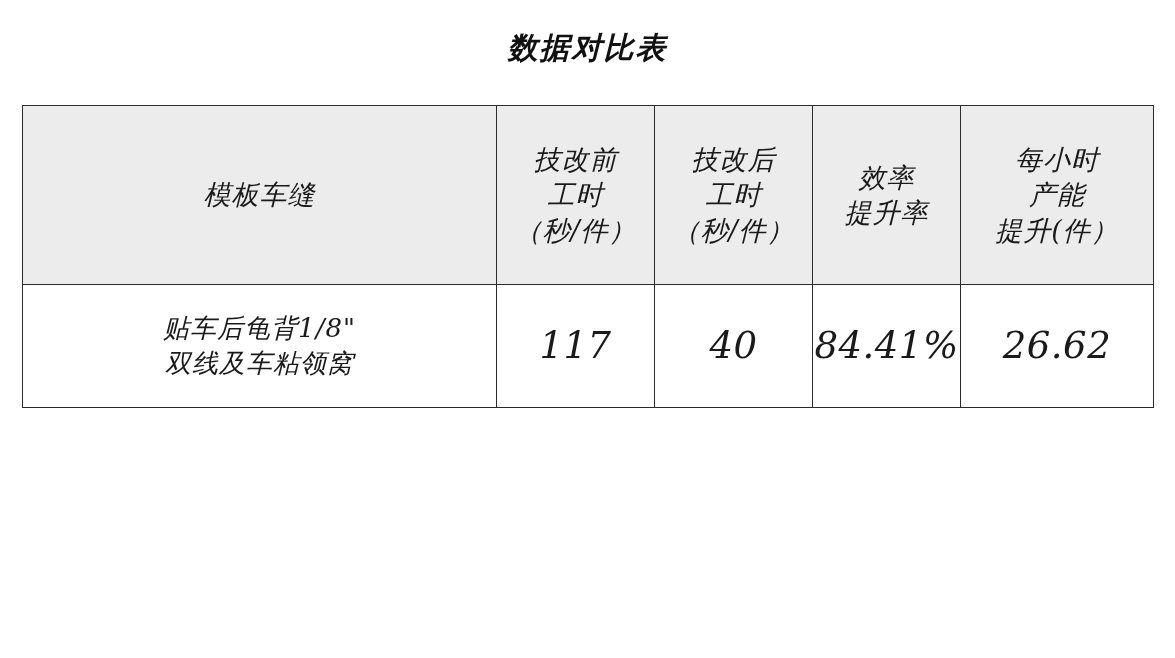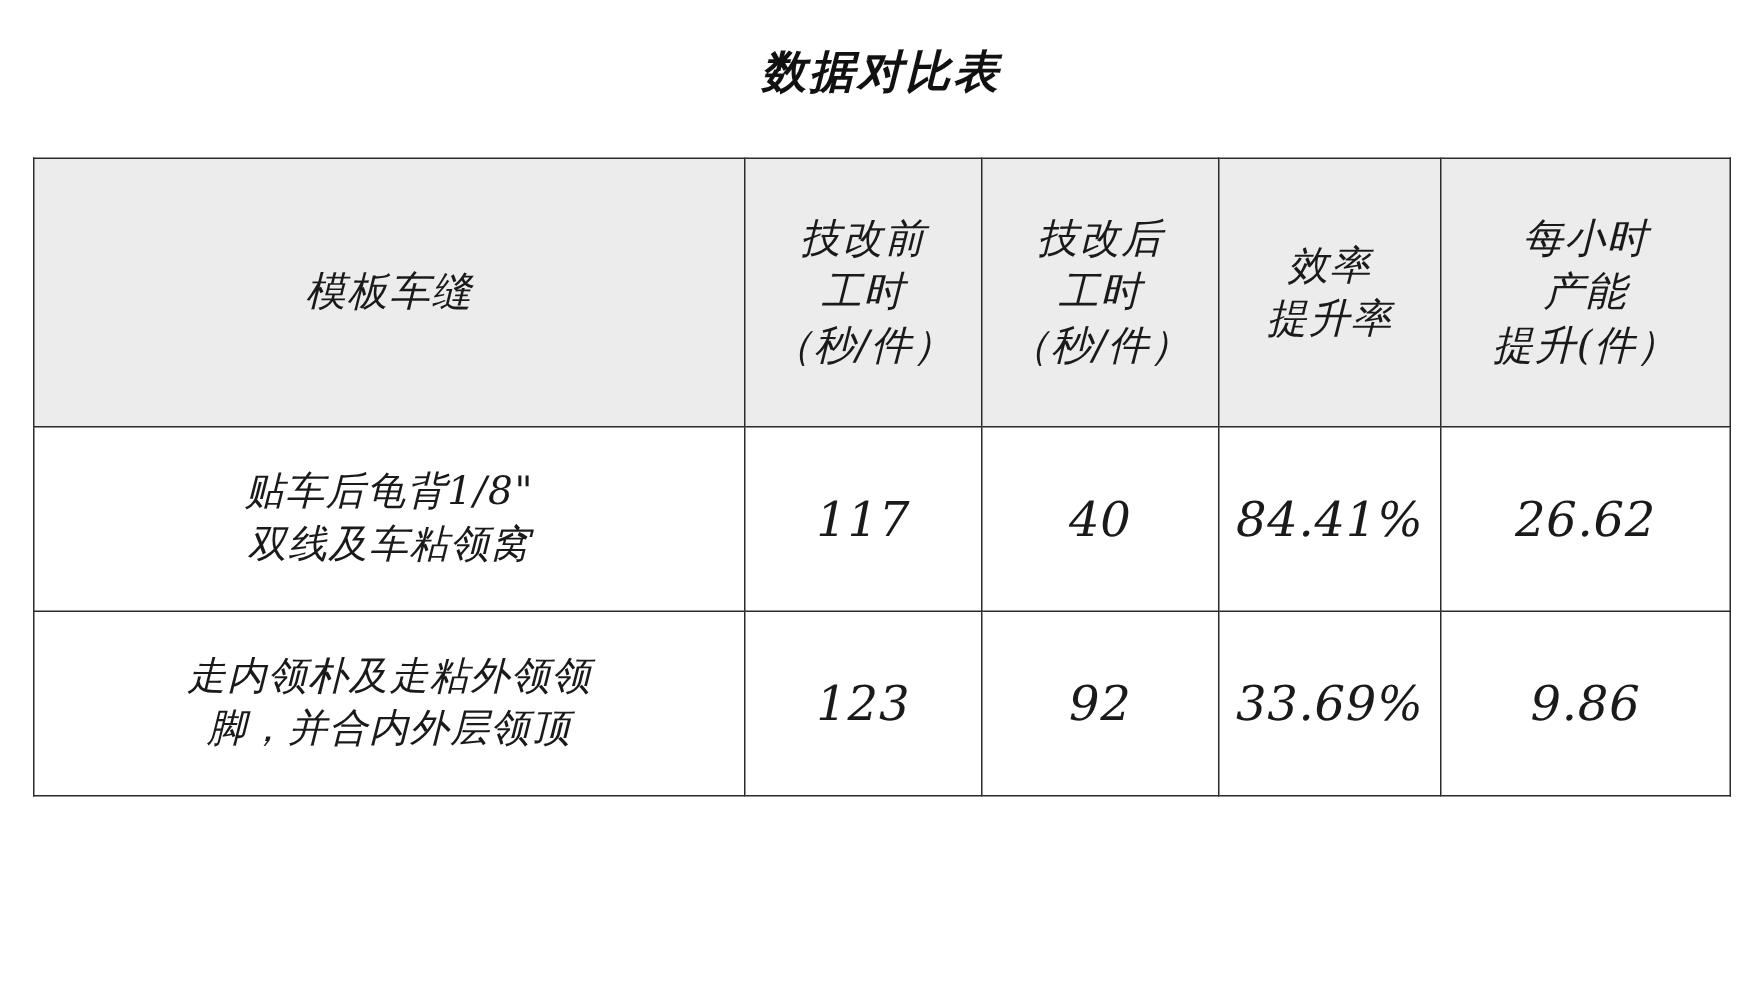--- a/index.html
+++ b/index.html
@@ -80,21 +80,21 @@
   }
   tbody td.proc .proc-lines {
     display: block;
     padding: 0 10px;
   }
   tbody td.proc .proc-lines span {
     display: block;
     white-space: nowrap;
   }
   tbody td.num {
-    font-size: 32px;
+    font-size: 37px;
     letter-spacing: 0.5px;
     margin-left: 16px;
   }
 </style>
 </head>
 <body>
 
 <div class="page">
 
   <div class="doc-title">数据对比表</div>
@@ -150,29 +150,17 @@
             <span class="proc-lines">
               <span>贴车后龟背1/8"</span>
               <span>双线及车粘领窝</span>
             </span>
           </td>
           <td class="num">117</td>
           <td class="num">40</td>
           <td class="num">84.41%</td>
           <td class="num">26.62</td>
         </tr>
-        <tr>
-          <td class="proc">
-            <span class="proc-lines">
-              <span>走内领朴及走粘外领领</span>
-              <span>脚，并合内外层领顶</span>
-            </span>
-          </td>
-          <td class="num">123</td>
-          <td class="num">92</td>
-          <td class="num">33.69%</td>
-          <td class="num">9.86</td>
-        </tr>
       </tbody>
     </table>
   </div>
 
 </div>
 
 </body></html>

